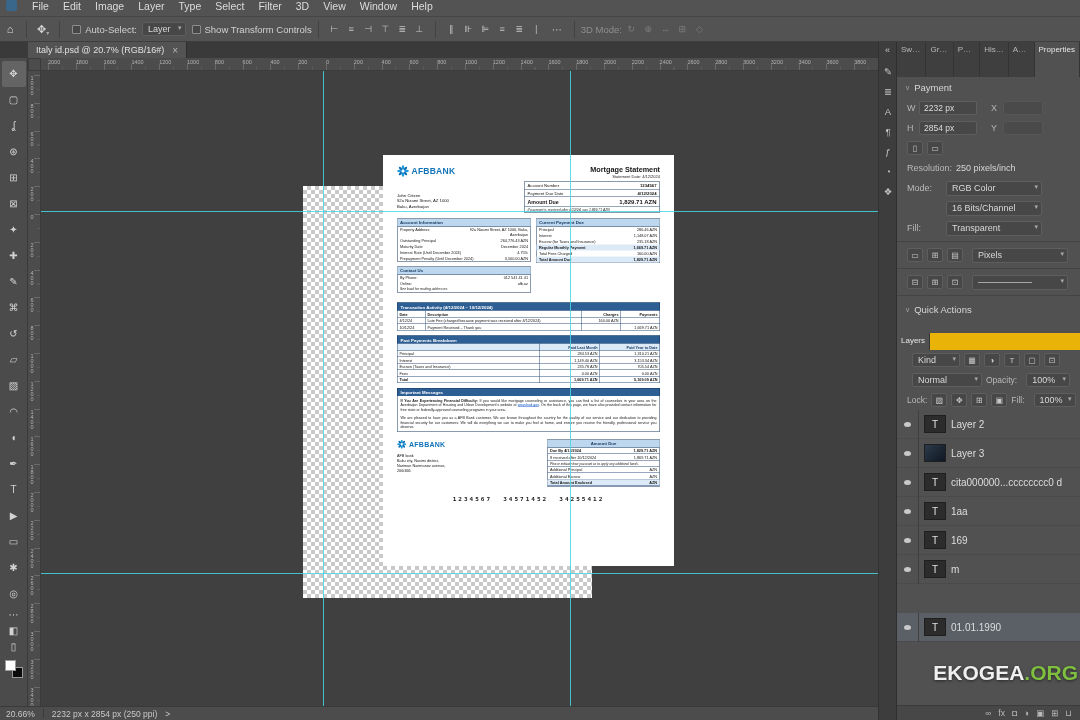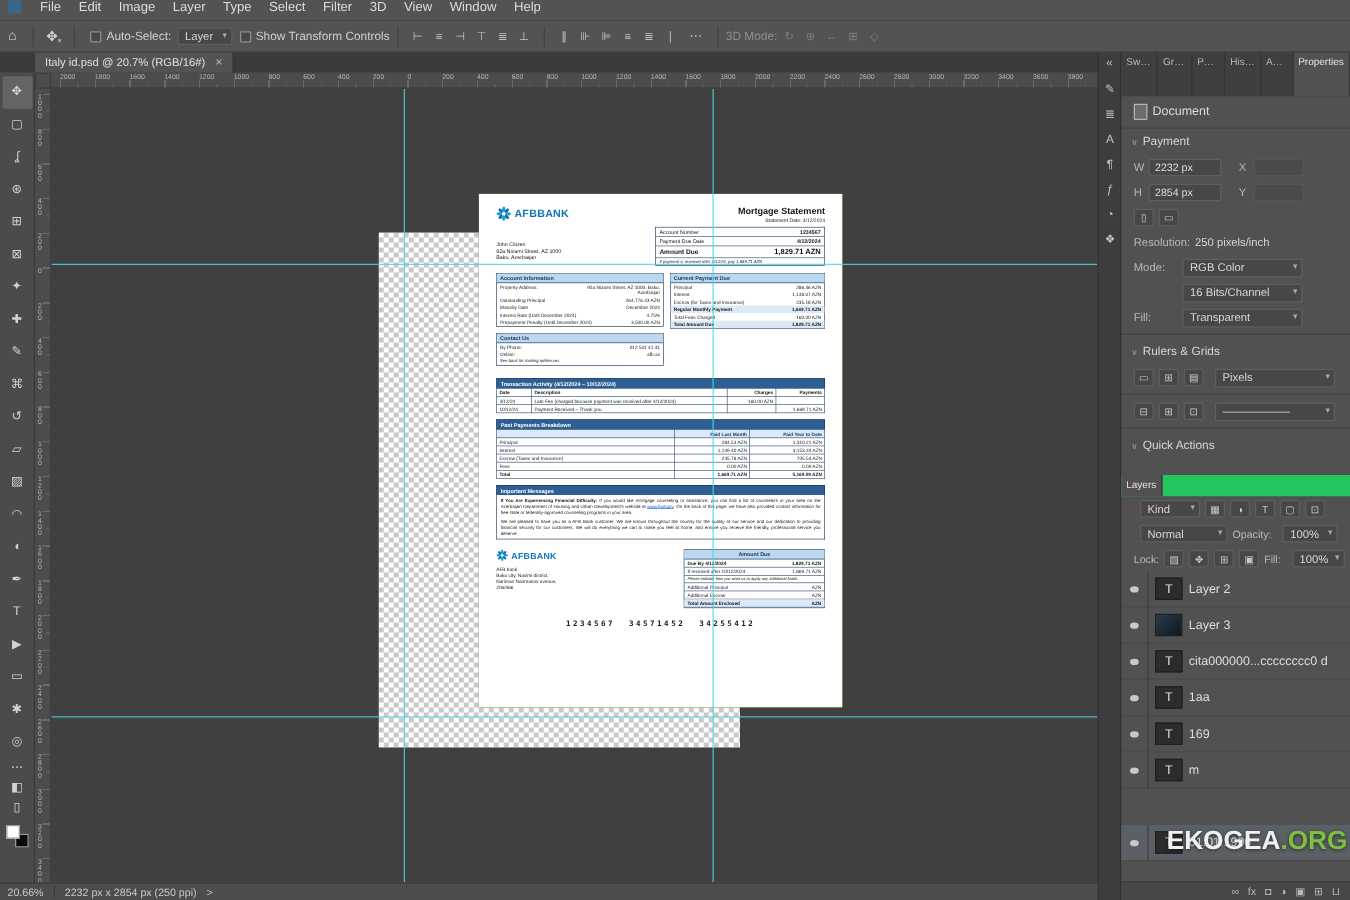--- a/index.html
+++ b/index.html
@@ -143,21 +143,21 @@
   .pminibtn{width:16px;height:14px;border:1px solid #5e5e5e;border-radius:2px;background:#474747;
             color:#c9c9c9;font-size:8px;display:flex;align-items:center;justify-content:center}
   .plabel2{color:#b9b9b9;font-size:9px}
   .plabel2.w34{width:30px;flex:0 0 auto}
   .pvalue{color:#d6d6d6;font-size:9px}
   .dd.ddw{min-width:96px;height:15px}
   .icongroup{display:flex;gap:4px}
   .pdiv{height:1px;background:#444;margin:3px 0}
   .pgap{height:7px}
 
-  #layerstab{display:flex;height:17px;background:#22c55e;margin-top:6px}
+  #layerstab{display:flex;height:17px;background:#eab308;margin-top:6px}
   #layershead .prow{height:20px}
   .dd.ddk{min-width:48px}
   .dd.ddb{min-width:70px}
   .dd.ddo{min-width:42px}
   .lka{color:#b9b9b9;font-size:8.5px}
   #layerslist{position:relative}
   .lrow{height:29px;display:flex;align-items:center;gap:5px;font-size:10px;color:#dedede;border-bottom:1px solid #4a4a4a}
   .lrow.sel{background:#5a6065;margin-top:29px}
   .eyecell{width:22px;height:29px;border-right:1px solid #3f3f3f;display:flex;align-items:center;justify-content:center;flex:0 0 auto}
   .eyedot{width:7px;height:5px;background:#c9c9c9;border-radius:50%}
@@ -673,24 +673,20 @@
   <div id="panels">
     <div id="ptabs">
         <span class="ptab">Swatc</span>
         <span class="ptab">Gradi</span>
         <span class="ptab">Patte</span>
         <span class="ptab">Histor</span>
         <span class="ptab">Actio</span>
         <span class="ptab active">Properties</span>
       </div>
     <div id="props">
-      <div class="prow dochead">
-        <span class="docicon"></span>
-        <span class="plabel">Document</span>
-      </div>
       <div class="psec">
           <span>Payment</span>
         </div>
       <div class="prow">
         <span class="ptiny">W</span>
         <span class="pfield"><span>2232 px</span></span>
         <span class="ptiny pad">X</span>
         <span class="pfield empty"></span>
       </div>
       <div class="prow">
@@ -713,23 +709,20 @@
       </div>
       <div class="prow">
         <span class="plabel2 w34"></span>
         <span class="dd ddw"><span>16 Bits/Channel</span></span>
       </div>
       <div class="prow">
         <span class="plabel2 w34">Fill:</span>
         <span class="dd ddw"><span>Transparent</span></span>
       </div>
       <div class="pdiv"></div>
-      <div class="psec">
-          <span>Rulers &amp; Grids</span>
-        </div>
       <div class="prow">
         <span class="icongroup" id="rulerIcons">
             <span class="pminibtn">▭</span>
             <span class="pminibtn">⊞</span>
             <span class="pminibtn">▤</span>
           </span>
         <span class="dd ddw"><span>Pixels</span></span>
       </div>
       <div class="pdiv"></div>
       <div class="prow">

